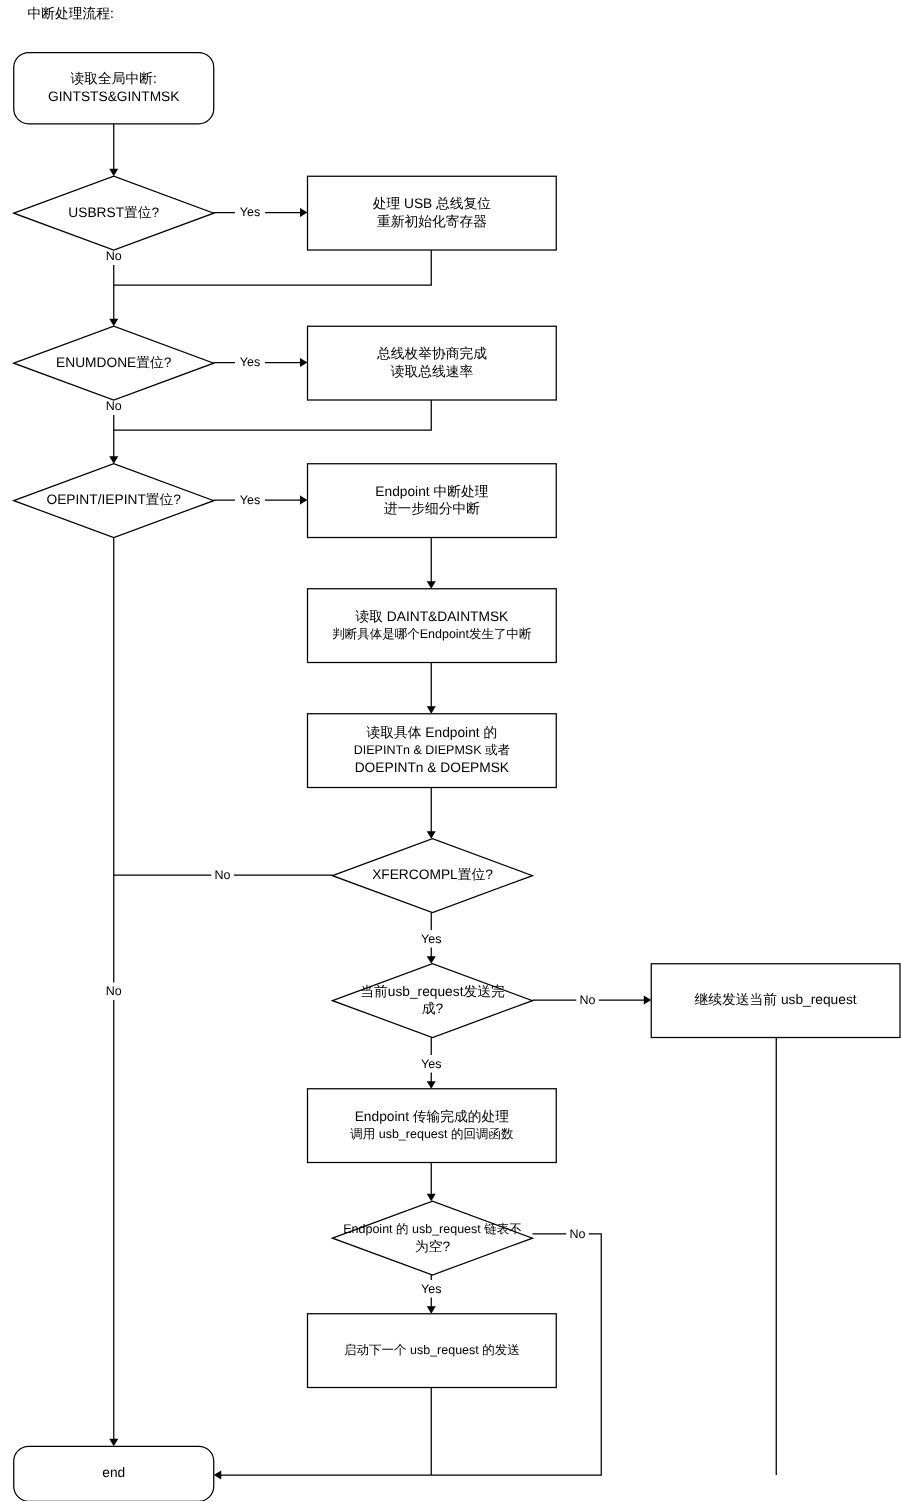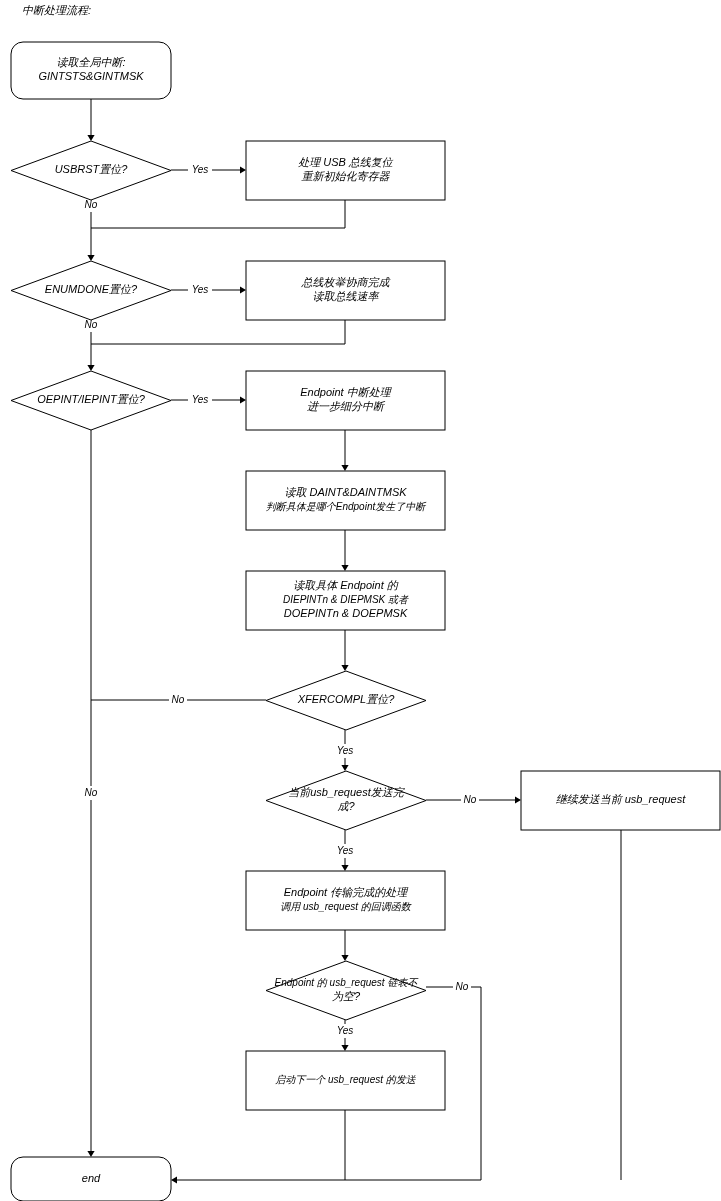--- a/index.html
+++ b/index.html
@@ -14,21 +14,20 @@
     position: relative;
     font-family: "Liberation Sans", "DejaVu Sans", sans-serif;
     overflow: hidden;
   }
   #flow-root {
     position: absolute;
     left: 0;
     top: 0;
     width: 721px;
     height: 997px;
-    font-style: italic;
   }
   svg.flow-canvas {
     display: block;
     width: 721px;
     height: 1201px;
   }
   .shape-rect,
   .shape-round,
   .shape-diamond {
     fill: #ffffff;

